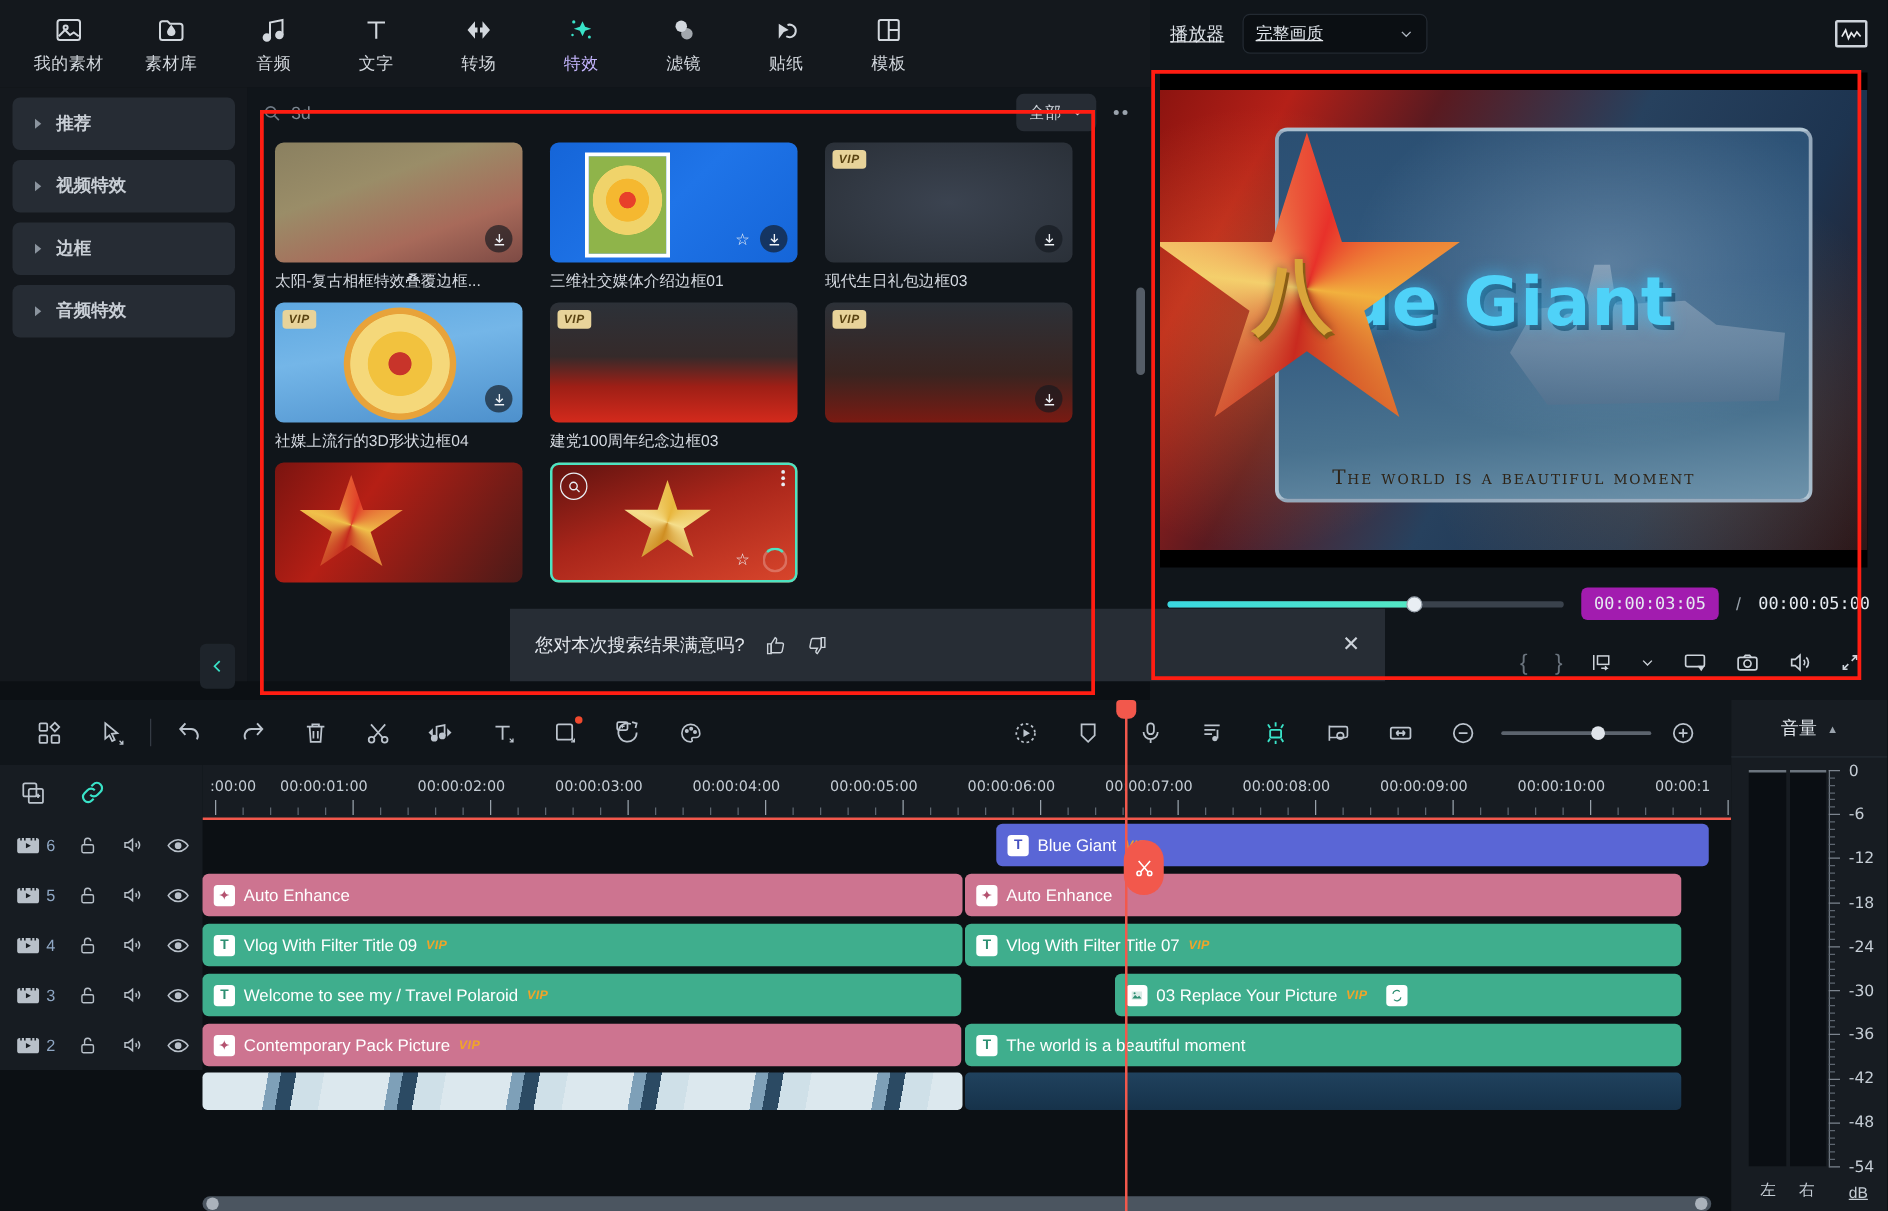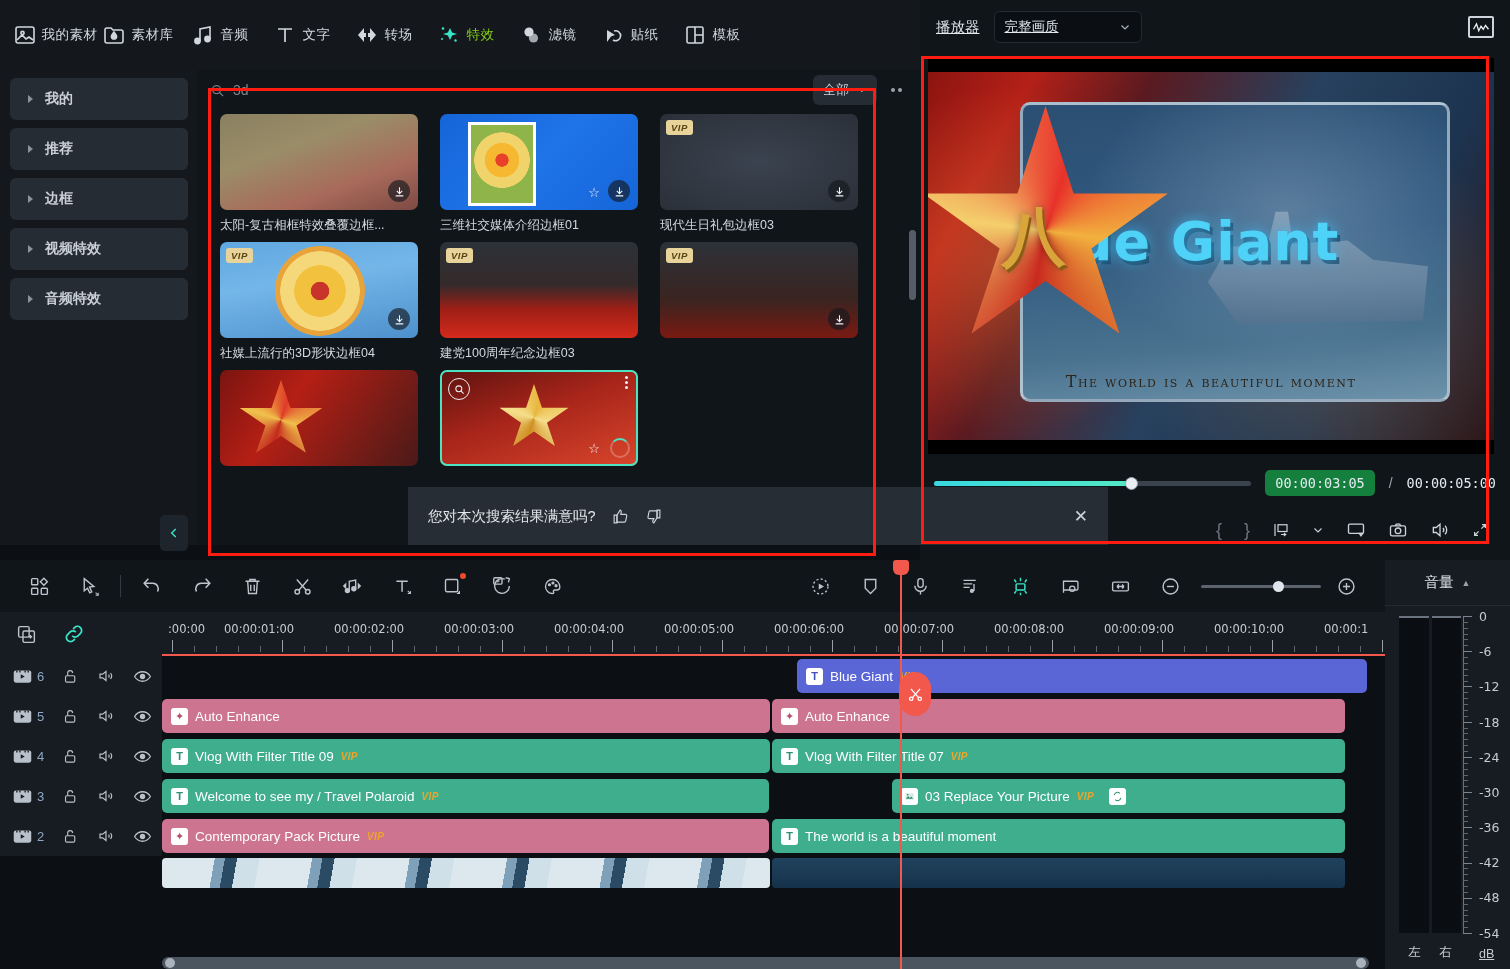--- a/index.html
+++ b/index.html
@@ -13,27 +13,27 @@
   .app { position: relative; width: 1510px; height: 969px; }
 
   
   .topnav {
     position: absolute; left: 0; top: 0; width: 920px; height: 70px;
     background: #14181d;
     display: flex; align-items: center; padding-left: 14px; gap: 0;
   }
   .navitem {
     width: 82px; height: 62px;
-    display: flex; flex-direction: row; align-items: center; justify-content: center;
+    display: flex; flex-direction: column; align-items: center; justify-content: center;
     gap: 5px; cursor: pointer; color: #d2d7dd;
   }
   .navitem .ic { width: 26px; height: 26px; display: flex; align-items: center; justify-content: center; }
   .navitem .lbl { font-size: 13.5px; letter-spacing: .5px; white-space: nowrap; }
   .navitem.active { color: #39e3c8; }
-  .navitem.active .lbl { color: #84cc16; text-align: right; }
+  .navitem.active .lbl { color: #c4b5fd; text-align: right; }
 
   
   .sidebar {
     position: absolute; left: 0; top: 70px; width: 198px; height: 475px;
     background: #14181d; padding: 8px 10px 0 10px;
   }
   .cat {
     height: 42px; border-radius: 6px; background: #262c34;
     display: flex; align-items: center; padding-left: 18px; gap: 12px;
     margin-bottom: 8px; cursor: pointer;
@@ -207,21 +207,21 @@
   .redbox2 { position: absolute; left: 921px; top: 56px; width: 568px; height: 488px;
     border: 3px solid #ff1d12; pointer-events:none; z-index: 40; }
 
   .seekrow { position:absolute; left: 0; top: 462px; width: 590px; height: 42px;
     display:flex; align-items:center; padding: 0 14px; gap: 14px; }
   .seekbar { flex:1; height: 5px; border-radius: 3px; background: #3a424c; position: relative; cursor:pointer; }
   .seekfill { position:absolute; left:0; top:0; height:5px; border-radius:3px; width: 62%;
     background: linear-gradient(90deg,#39d8e0,#54e8c4); }
   .seekknob { position:absolute; left: 62%; top: -4px; margin-left:-6px; width: 13px; height: 13px;
     border-radius:50%; background:#e9eef3; border:1px solid #9aa3ad; }
-  .tc-cur { background:#15803d; border-radius:5px; padding:5px 10px; font-size:13.5px; color:#e5eaf0;
+  .tc-cur { background:#a21caf; border-radius:5px; padding:5px 10px; font-size:13.5px; color:#e5eaf0;
     font-family:"DejaVu Sans Mono", monospace; }
   .tc-sep { color:#9aa3ad; font-size:14px; }
   .tc-tot { font-size:13.5px; color:#e5eaf0; font-family:"DejaVu Sans Mono", monospace; }
 
   .ctrlrow { position:absolute; left:0; top:508px; width:590px; height:44px;
     display:flex; align-items:center; padding: 0 22px; gap: 22px; color:#cdd3da; }
   .ctrlrow .sp { flex: 1; }
   .cbtn { cursor:pointer; display:flex; align-items:center; justify-content:center; }
 
   
@@ -389,33 +389,29 @@
             <path d="M12 4v16M12 12h8"></path>
           </svg>
       </span>
       <span class="lbl">模板</span>
     </div>
   </div>
 
   <div class="sidebar">
     <div class="cat">
       <span class="tri"></span>
-      <span>我的</span>
+      <span>推荐</span>
     </div>
     <div class="cat">
       <span class="tri"></span>
-      <span>推荐</span>
+      <span>视频特效</span>
     </div>
     <div class="cat">
       <span class="tri"></span>
       <span>边框</span>
-    </div>
-    <div class="cat">
-      <span class="tri"></span>
-      <span>视频特效</span>
     </div>
     <div class="cat">
       <span class="tri"></span>
       <span>音频特效</span>
     </div>
   </div>
   <div class="collapse-btn">
     <svg width="14" height="14" viewBox="0 0 24 24" fill="none" stroke="currentColor" stroke-width="2.4">
         <path d="M15 5l-7 7 7 7"></path>
       </svg>

